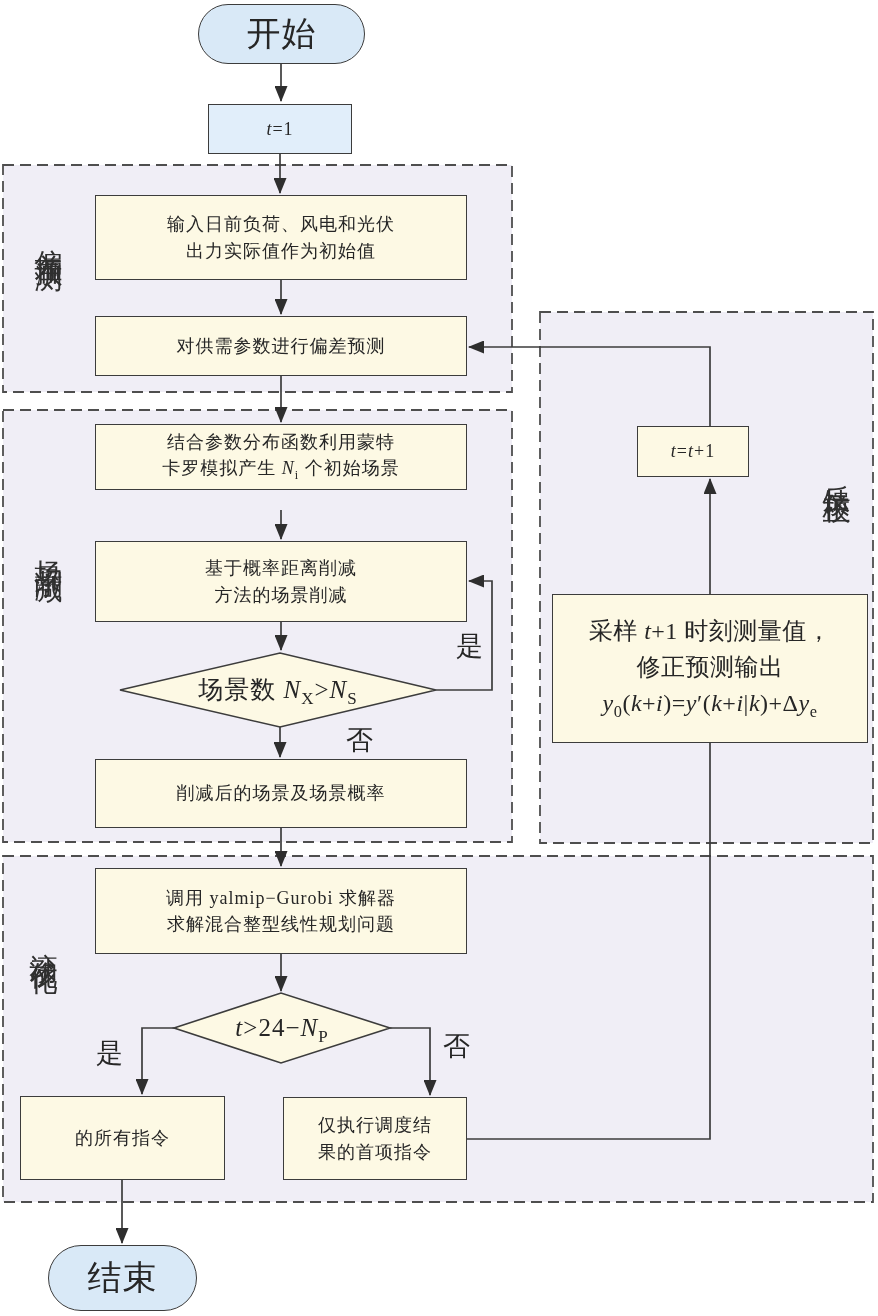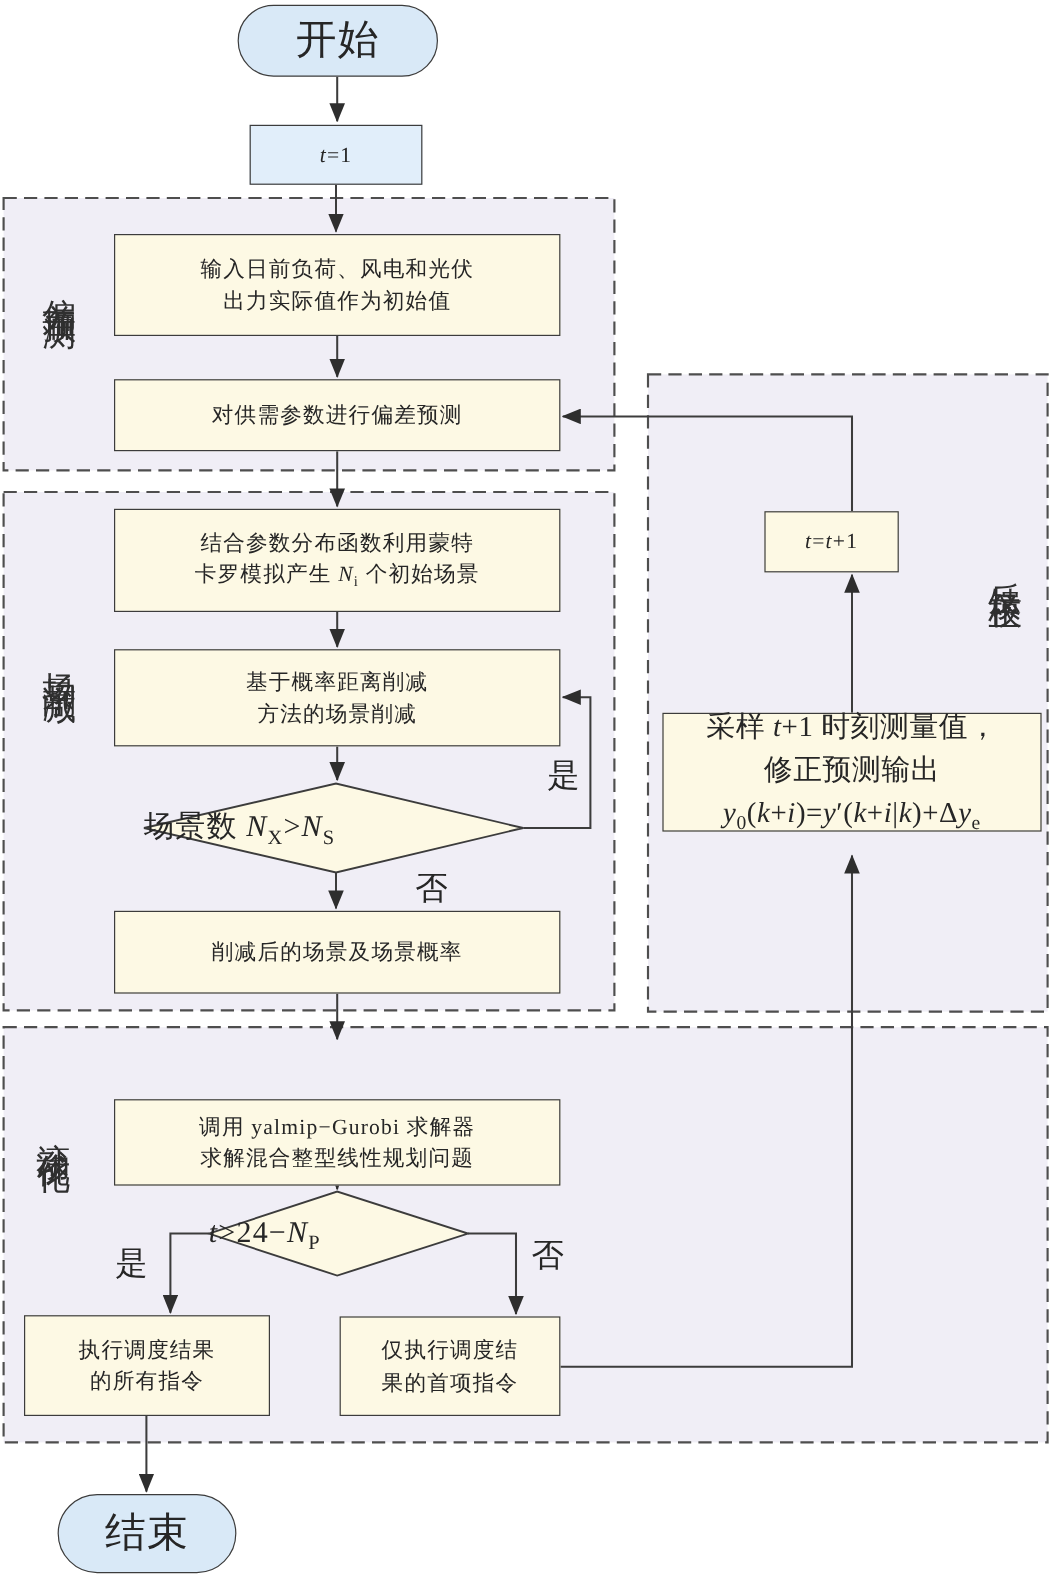--- a/index.html
+++ b/index.html
@@ -13,21 +13,21 @@
   .dia  { fill:#fdf9e4; stroke:#3c3c3c; stroke-width:1.6; }
   .node {
     position:absolute; box-sizing:border-box; z-index:2;
     background:#fdf9e4; border:1.7px solid #3c3c3c;
     display:flex; flex-direction:column; align-items:center; justify-content:center;
     text-align:center; font-size:18px; line-height:1.45; letter-spacing:1px;
   }
   .terminal { background:#d9e9f7; border-radius:33px; font-size:34px; }
   .init { background:#e1eefa; }
   .dlabel {
-    position:absolute; z-index:2; 
+    position:absolute; z-index:2; text-align:center;
     font-size:25px; line-height:34px; letter-spacing:1px;
   }
   .branch { position:absolute; z-index:2; font-size:27px; line-height:30px; }
   .vlabel {
     position:absolute; z-index:2; writing-mode:vertical-rl; text-orientation:upright;
     font-size:28px; letter-spacing:5px; color:#2f2f2f;
   }
   .sm { font-size:24px; letter-spacing:0.5px; }
   sub { font-size:0.68em; }
   i { font-family:"Liberation Serif","DejaVu Serif",serif; }
@@ -87,56 +87,55 @@
   </div>
 
   <div class="node" style="left:95px; top:195px; width:372px; height:85px;">
     <div>输入日前负荷、风电和光伏</div>
     <div>出力实际值作为初始值</div>
   </div>
   <div class="node" style="left:95px; top:316px; width:372px; height:60px;">
     <span>对供需参数进行偏差预测</span>
   </div>
 
-  <div class="node" style="left:95px; top:424px; width:372px; height:86px;justify-content:center;">
+  <div class="node" style="left:95px; top:424px; width:372px; height:66px;justify-content:center;">
     <div>结合参数分布函数利用蒙特</div>
     <div><span>卡罗模拟产生 </span><i>N</i><sub>i</sub><span> 个初始场景</span></div>
   </div>
   <div class="node" style="left:95px; top:541px; width:372px; height:81px;">
     <div>基于概率距离削减</div>
     <div>方法的场景削减</div>
   </div>
   <div class="dlabel" style="left:120px; top:673px; width:316px;"><span>场景数 </span><i>N</i><sub>X</sub><span>&gt;</span><i>N</i><sub>S</sub></div>
   <div class="node" style="left:95px; top:759px; width:372px; height:69px;">
     <span>削减后的场景及场景概率</span>
   </div>
 
   <div class="branch" style="left:456px; top:631px;">是</div>
   <div class="branch" style="left:346px; top:725px;">否</div>
 
-  <div class="node" style="left:95px; top:868px; width:372px; height:72px;margin-top:48px;">
+  <div class="node" style="left:95px; top:868px; width:372px; height:86px;">
     <div>调用 yalmip−Gurobi 求解器</div>
     <div>求解混合整型线性规划问题</div>
   </div>
   <div class="dlabel" style="left:174px; top:1011px; width:216px;"><i>t</i><span>&gt;24−</span><i>N</i><sub>P</sub></div>
 
   <div class="branch" style="left:96px;  top:1038px;">是</div>
   <div class="branch" style="left:443px; top:1031px;">否</div>
 
   <div class="node" style="left:20px; top:1096px; width:205px; height:84px;">
-    <div>执行调度结果</div>
     <div>的所有指令</div>
   </div>
   <div class="node" style="left:283px; top:1097px; width:184px; height:83px;">
     <div>仅执行调度结</div>
     <div>果的首项指令</div>
   </div>
 
   <div class="node" style="left:637px; top:426px; width:112px; height:51px;">
     <span><i>t</i><span>=</span><i>t</i><span>+1</span></span>
   </div>
-  <div class="node sm" style="left:552px; top:594px; width:316px; height:99px; line-height:1.5;">
+  <div class="node sm" style="left:552px; top:594px; width:316px; height:149px; line-height:1.5;">
     <div><span>采样 </span><i>t</i><span>+1 时刻测量值，</span></div>
     <div>修正预测输出</div>
     <div><i>y</i><sub>0</sub><span>(</span><i>k</i><span>+</span><i>i</i><span>)=</span><i>y</i><span>′</span><span>(</span><i>k</i><span>+</span><i>i</i><span>|</span><i>k</i><span>)+Δ</span><i>y</i><sub>e</sub></div>
   </div>
 
 </div>
 
 </body></html>

